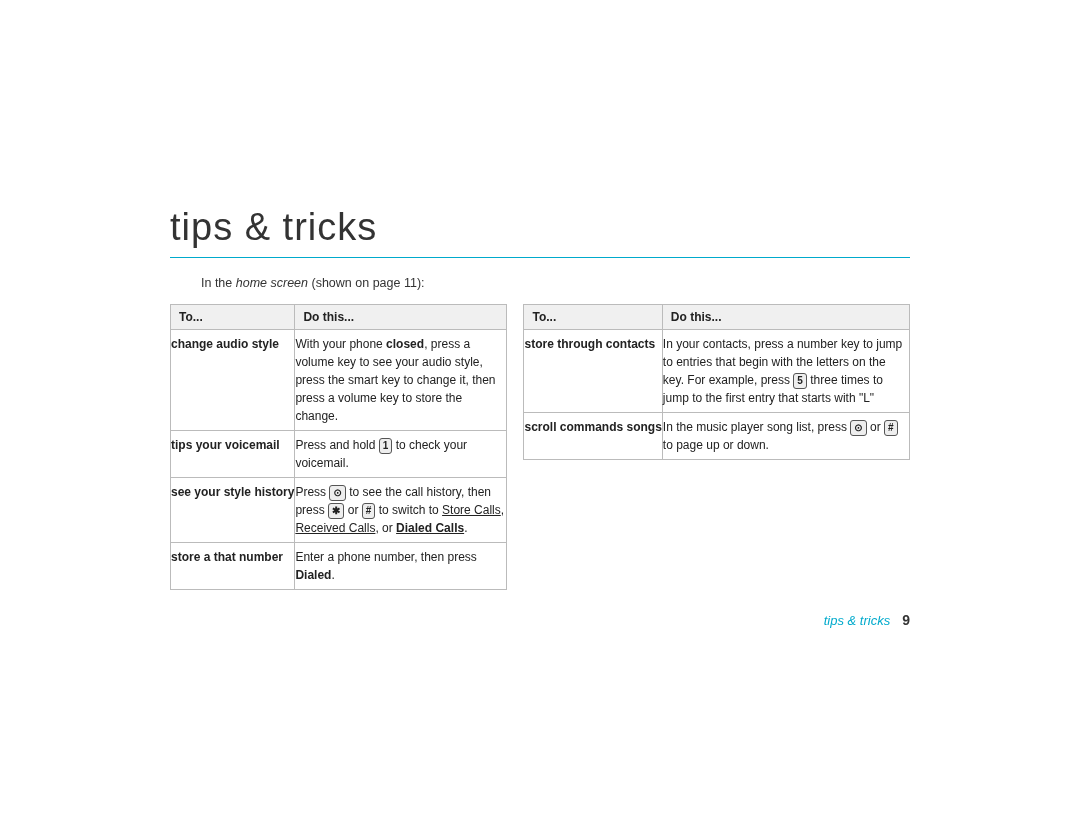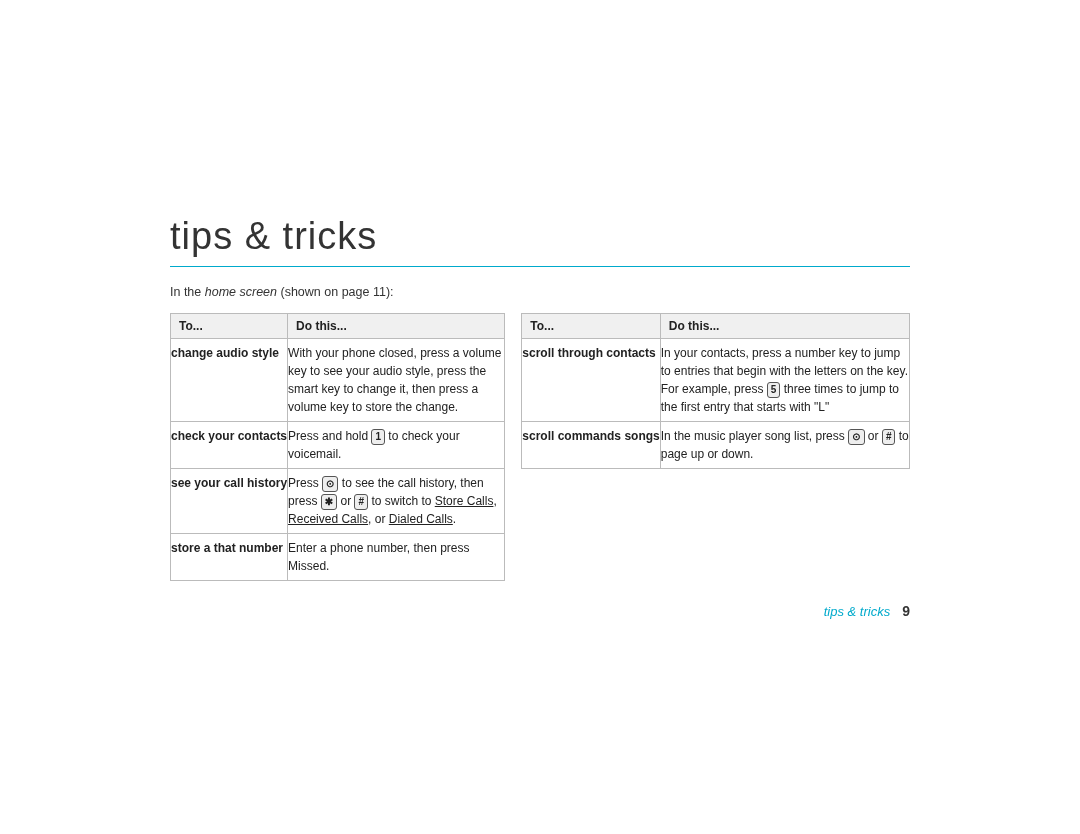--- a/index.html
+++ b/index.html
@@ -28,20 +28,21 @@
     }
     .title-rule {
       border: none;
       border-top: 1.5px solid #00aacc;
       margin-bottom: 18px;
     }
     .intro-text {
       font-size: 12.5px;
       margin-bottom: 14px;
       color: #333;
+      margin-left: 31px;
     }
     .intro-text em {
       font-style: italic;
     }
     .tables-container {
       display: flex;
       gap: 16px;
       align-items: flex-start;
     }
     .table-left {
@@ -81,21 +82,21 @@
       display: inline-block;
       border: 1.5px solid #555;
       border-radius: 3px;
       padding: 0px 3px;
       font-size: 10px;
       font-weight: bold;
       background: #eee;
       line-height: 1.4;
       vertical-align: middle;
     }
-    .bold-text { font-weight: normal; margin-top: 8px; }
+    .bold-text { font-weight: bold; margin-top: 8px; }
     .underline-text { text-decoration: underline; }
     .footer-bar {
       display: flex;
       justify-content: flex-end;
       align-items: center;
       margin-top: 18px;
       padding-top: 4px;
       gap: 12px;
     }
     .footer-label {
@@ -131,52 +132,52 @@
           </tr>
         </thead>
         <tbody>
           <tr>
             <td>change audio style</td>
             <td>
               With your phone <span class="bold-text">closed</span>, press a volume key to see your audio style, press the smart key to change it, then press a volume key to store the change.
             </td>
           </tr>
           <tr>
-            <td>check your contacts</td>
+            <td>tips your voicemail</td>
             <td>
               Press and hold <span class="key-icon">1</span> to check your voicemail.
             </td>
           </tr>
           <tr>
-            <td>see your call history</td>
+            <td>see your style history</td>
             <td>
               Press <span class="key-icon">⊙</span> to see the call history, then press <span class="key-icon">✱</span> or <span class="key-icon">#</span> to switch to <span class="underline-text">Store Calls</span>, <span class="underline-text">Received Calls</span>, or <span class="underline-text bold-text">Dialed Calls</span>.
             </td>
           </tr>
           <tr>
             <td>store a that number</td>
             <td>
-              Enter a phone number, then press <span class="bold-text">Missed</span>.
+              Enter a phone number, then press <span class="bold-text">Dialed</span>.
             </td>
           </tr>
         </tbody>
       </table>
     </div>
 
     <div class="table-right">
       <table>
         <thead>
           <tr>
             <th>To...</th>
             <th>Do this...</th>
           </tr>
         </thead>
         <tbody>
           <tr>
-            <td>scroll through contacts</td>
+            <td>store through contacts</td>
             <td>
               In your contacts, press a number key to jump to entries that begin with the letters on the key. For example, press <span class="key-icon">5</span> three times to jump to the first entry that starts with "L"
             </td>
           </tr>
           <tr>
             <td>scroll commands songs</td>
             <td>
               In the music player song list, press <span class="key-icon">⊙</span> or <span class="key-icon">#</span> to page up or down.
             </td>
           </tr>

